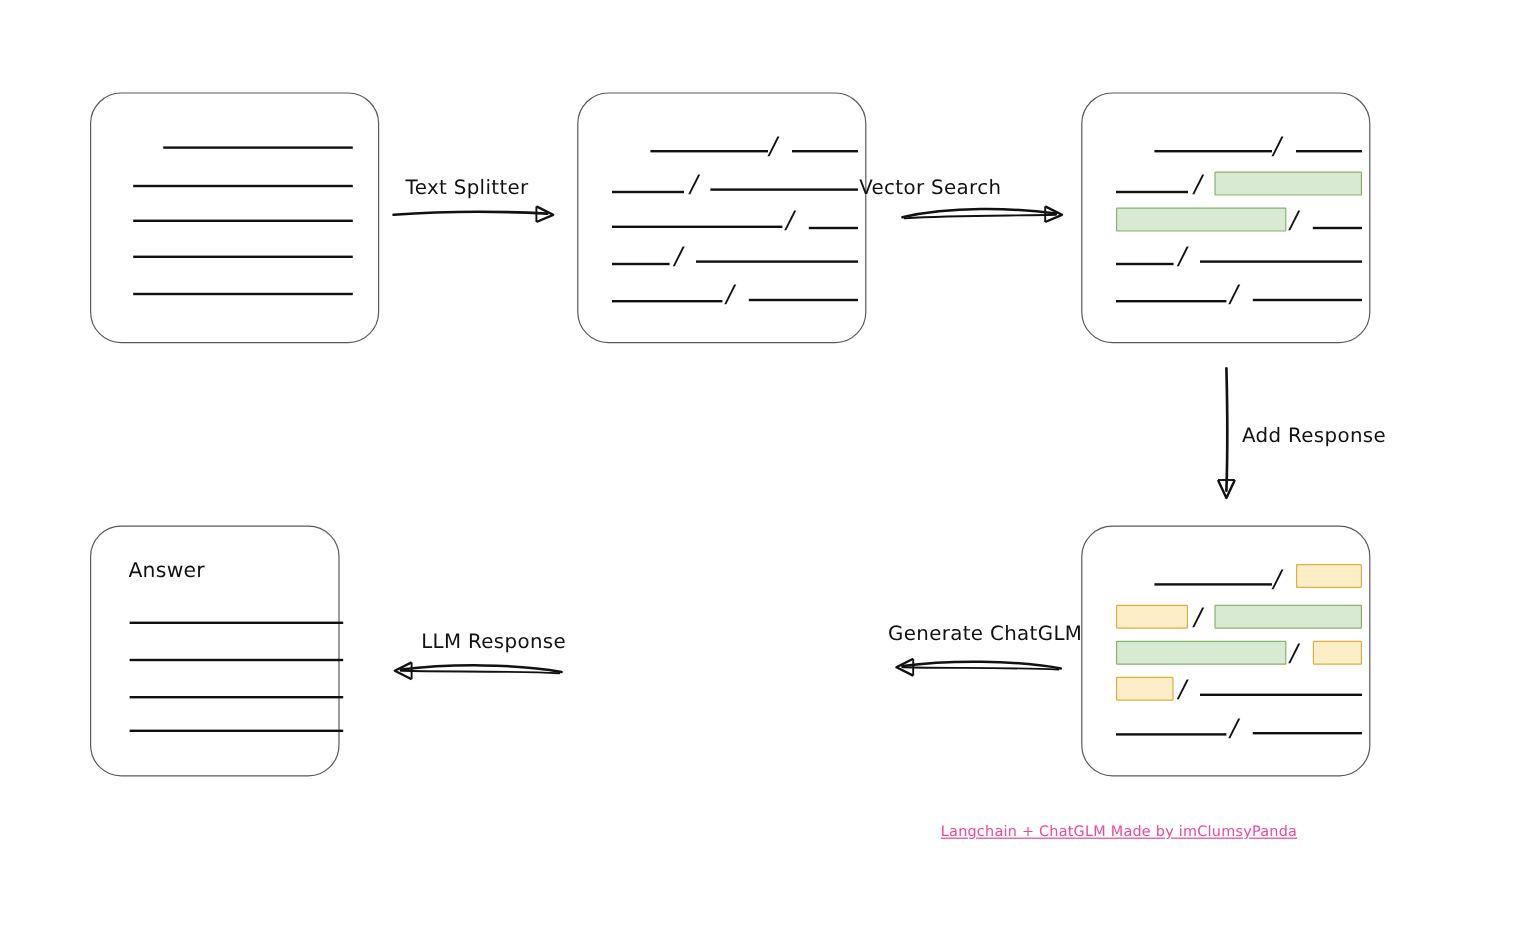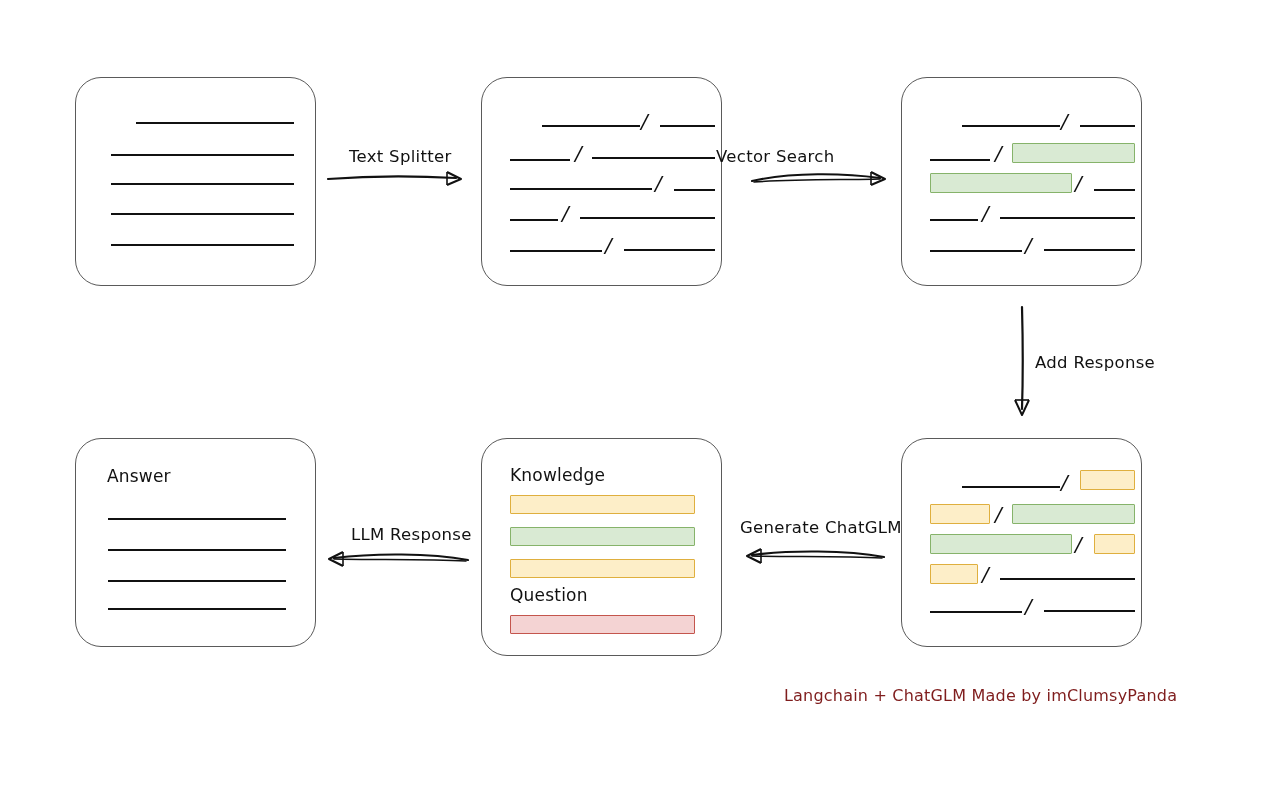--- a/index.html
+++ b/index.html
@@ -67,24 +67,25 @@
   
   .arrow-label {
     position: absolute;
     font-size: 16.5px;
     letter-spacing: .3px;
     color: #111111;
     white-space: nowrap;
   }
   .footer-note {
     position: absolute;
-    font-size: 16px;
+    font-size: 12px;
     letter-spacing: .2px;
-    color: #7f1d1d;
-    white-space: nowrap;
+    color: #ec4899;
+    white-space: nowrap;
+    text-decoration: underline;
   }
   svg.arrow {
     position: absolute;
     overflow: visible;
   }
   svg.arrow path,
   svg.arrow polyline { fill: none; stroke: #111111; }
 </style>
 </head>
 <body>
@@ -92,21 +93,21 @@
 <div id="canvas">
 
   <div class="card" style="left:75px; top:77px; width:241px; height:209px;">
     <div class="rule" style="left:60px;  top:44px;  width:158px;"></div>
     <div class="rule" style="left:35px;  top:76px;  width:183px;"></div>
     <div class="rule" style="left:35px;  top:105px; width:183px;"></div>
     <div class="rule" style="left:35px;  top:135px; width:183px;"></div>
     <div class="rule" style="left:35px;  top:166px; width:183px;"></div>
   </div>
 
-  <div class="arrow-label" style="left:349px; top:147px;">Text Splitter</div>
+  <div class="arrow-label" style="left:338px; top:147px;">Text Splitter</div>
   <svg class="arrow" style="left:328px; top:168px;" width="140" height="24" viewBox="0 0 140 24">
     <path d="M0,11 C40,8 90,8 128,10" stroke-width="2.2" stroke-linecap="round"></path>
     <path d="M128,10 L126,12 L128,14" stroke-width="0" fill="none"></path>
     <polyline points="119,4 133,11 119,17" stroke-width="2" stroke-linejoin="round"></polyline>
     <path d="M119,4 L119,17" stroke-width="1.6"></path>
   </svg>
 
   <div class="card" style="left:481px; top:77px; width:241px; height:209px;">
 
     <div class="rule" style="left:60px;  top:47px;  width:98px;"></div>
@@ -192,38 +193,30 @@
   </div>
 
   <div class="arrow-label" style="left:740px; top:518px;">Generate ChatGLM</div>
   <svg class="arrow" style="left:738px; top:545px;" width="148" height="24" viewBox="0 0 148 24">
     <path d="M146,12 C108,5 52,5 14,10" stroke-width="2.1" stroke-linecap="round"></path>
     <path d="M144,13 C104,11 50,12 14,11" stroke-width="1.6" stroke-linecap="round"></path>
     <polyline points="23,4 9,11 23,18" stroke-width="2" stroke-linejoin="round"></polyline>
     <path d="M23,4 L23,18" stroke-width="1.6"></path>
   </svg>
 
-  <div class="card" style="left:481px; top:438px; width:241px; height:218px;">
-    <div class="card-title" style="left:28px; top:26px;">Knowledge</div>
-    <div class="chunk yellow" style="left:28px; top:56px;  width:185px; height:19px;"></div>
-    <div class="chunk green" style="left:28px; top:88px;  width:185px; height:19px;"></div>
-    <div class="chunk yellow" style="left:28px; top:120px; width:185px; height:19px;"></div>
-    <div class="card-title" style="left:28px; top:146px;">Question</div>
-    <div class="chunk red" style="left:28px; top:176px; width:185px; height:19px;"></div>
-  </div>
 
   <div class="arrow-label" style="left:327px; top:525px;margin-left:24px;">LLM Response</div>
   <svg class="arrow" style="left:318px; top:548px;" width="152" height="24" viewBox="0 0 152 24">
     <path d="M150,12 C112,5 56,5 16,10" stroke-width="2.1" stroke-linecap="round"></path>
     <path d="M148,13 C108,11 54,12 16,11" stroke-width="1.6" stroke-linecap="round"></path>
     <polyline points="25,4 11,11 25,18" stroke-width="2" stroke-linejoin="round"></polyline>
     <path d="M25,4 L25,18" stroke-width="1.6"></path>
   </svg>
 
-  <div class="card" style="left:75px; top:438px; width:241px; height:209px;">
+  <div class="card" style="left:75px; top:438px; width:208px; height:209px;">
     <div class="card-title" style="left:31px; top:27px;">Answer</div>
     <div class="rule" style="left:32px; top:79px;  width:178px;"></div>
     <div class="rule" style="left:32px; top:110px; width:178px;"></div>
     <div class="rule" style="left:32px; top:141px; width:178px;"></div>
     <div class="rule" style="left:32px; top:169px; width:178px;"></div>
   </div>
 
   <div class="footer-note" style="left:784px; top:686px;">Langchain + ChatGLM Made by imClumsyPanda</div>
 
 </div>

